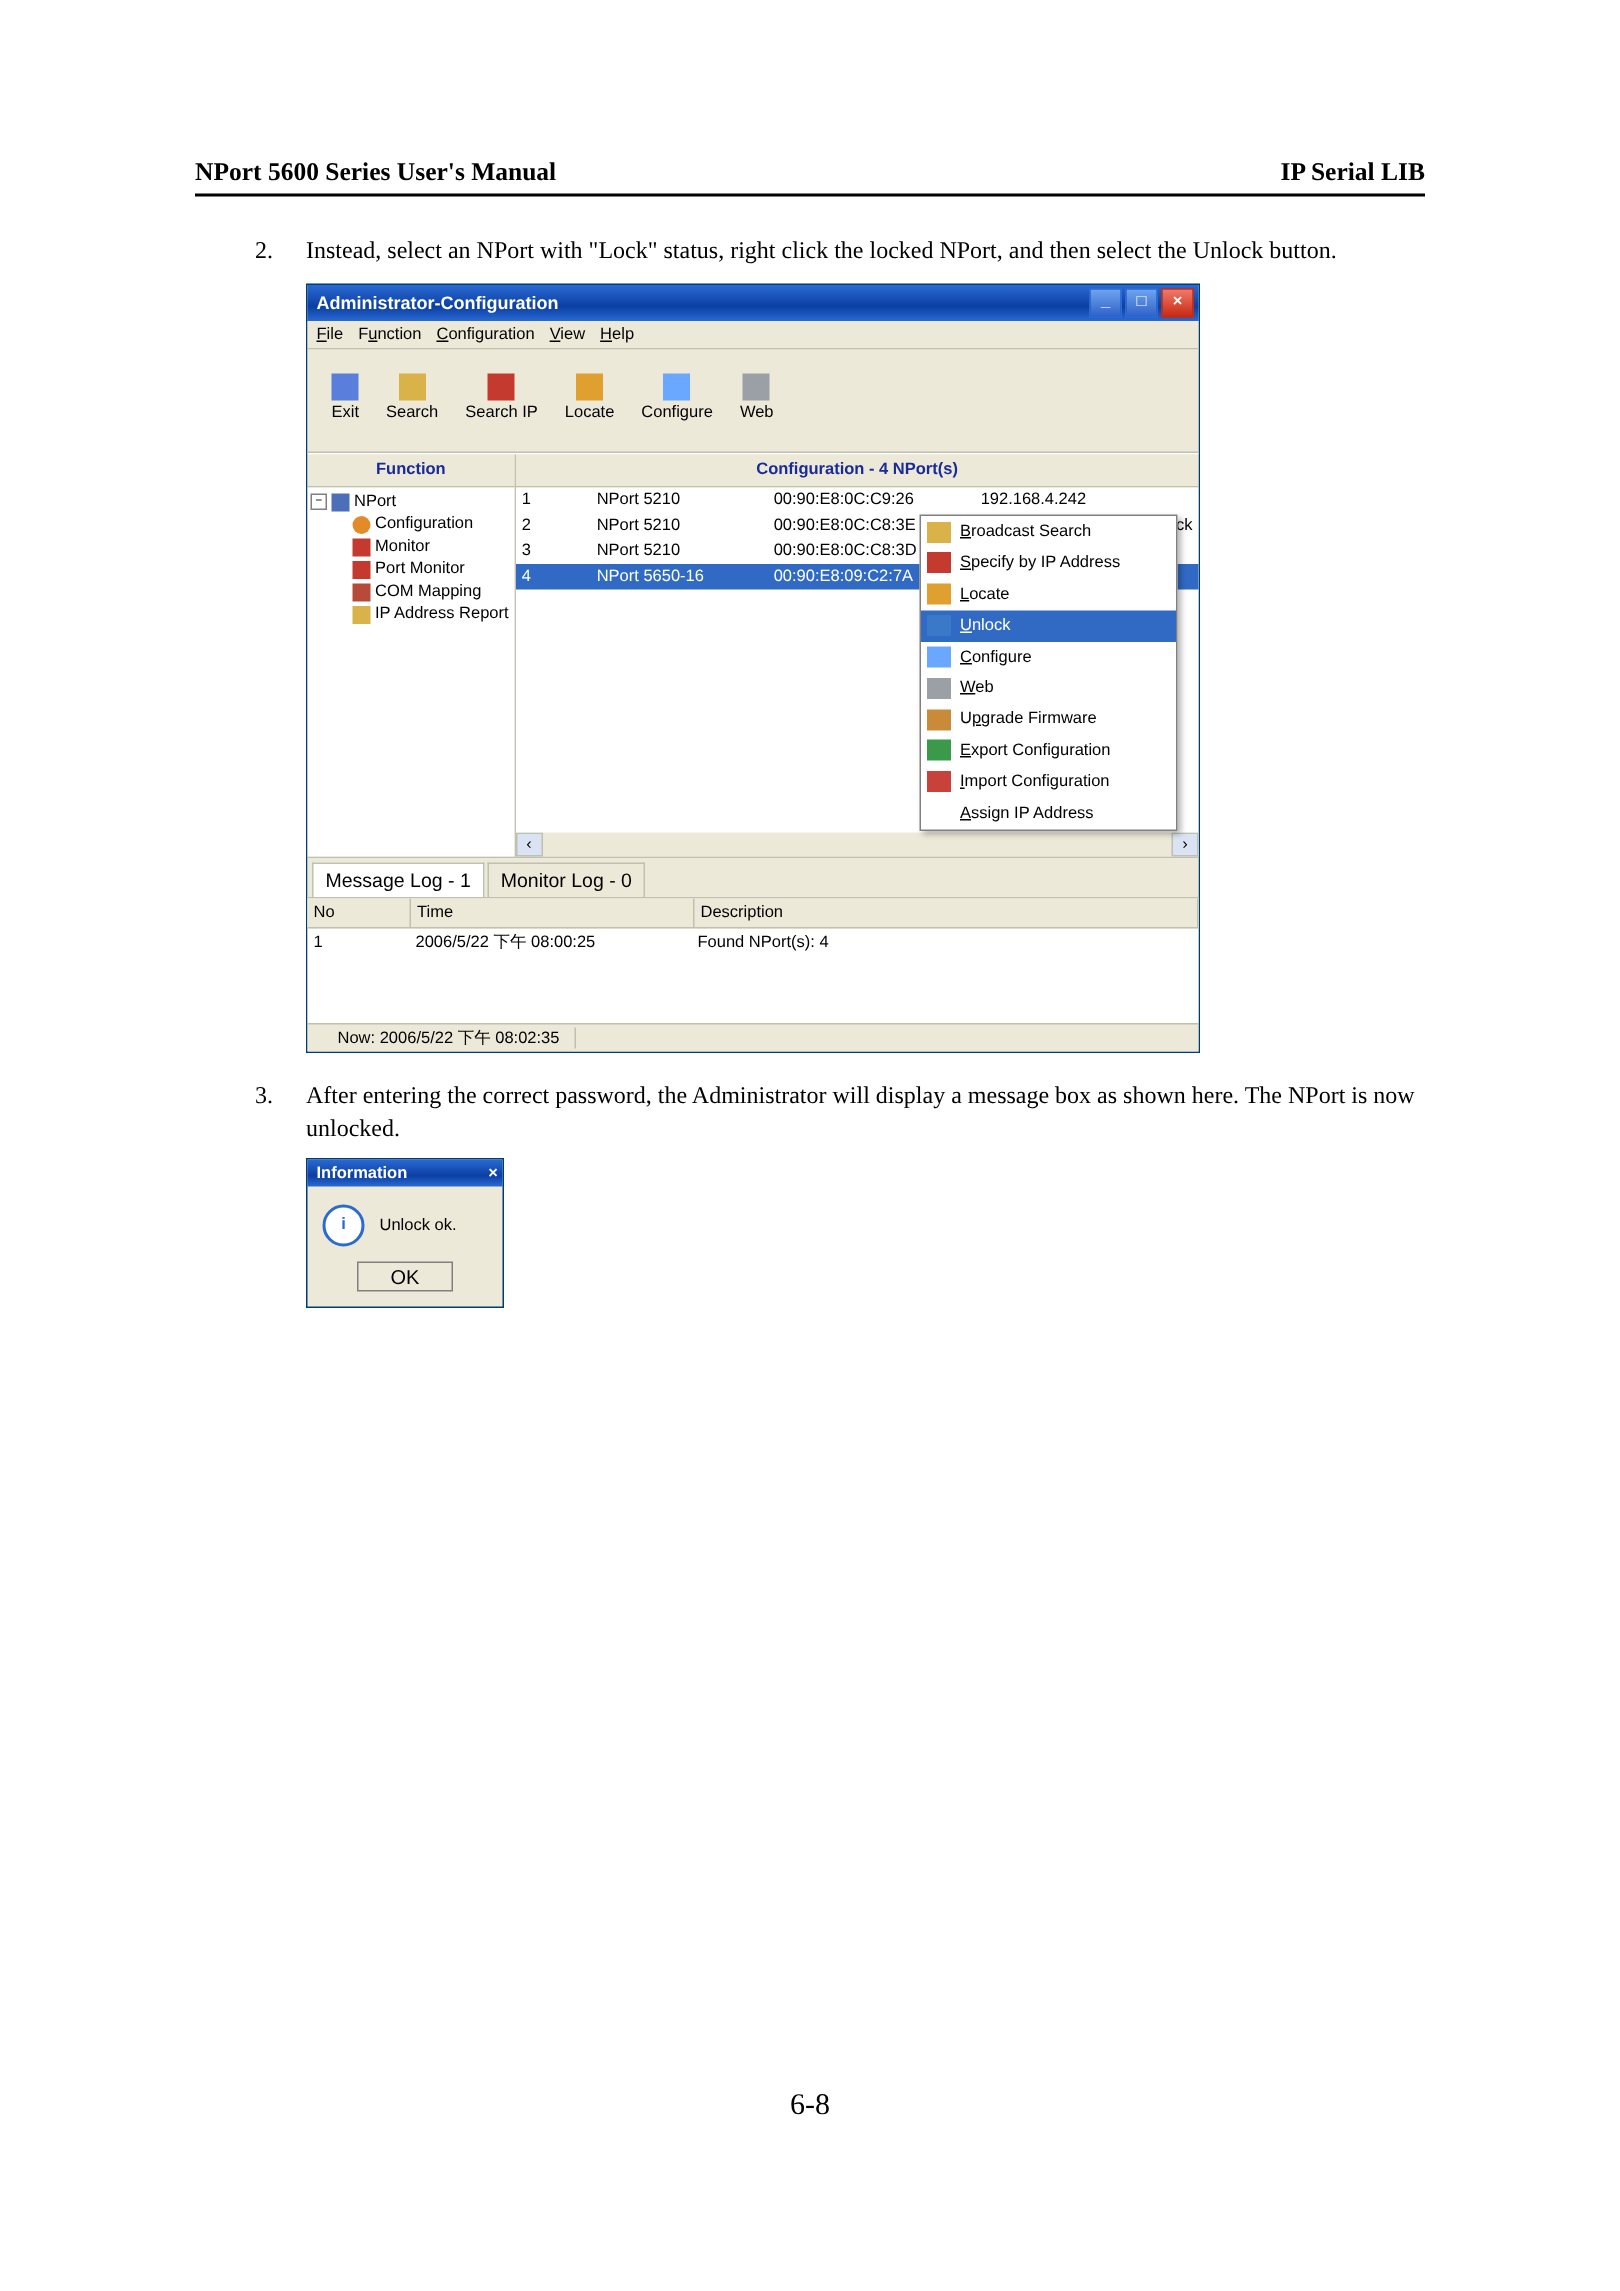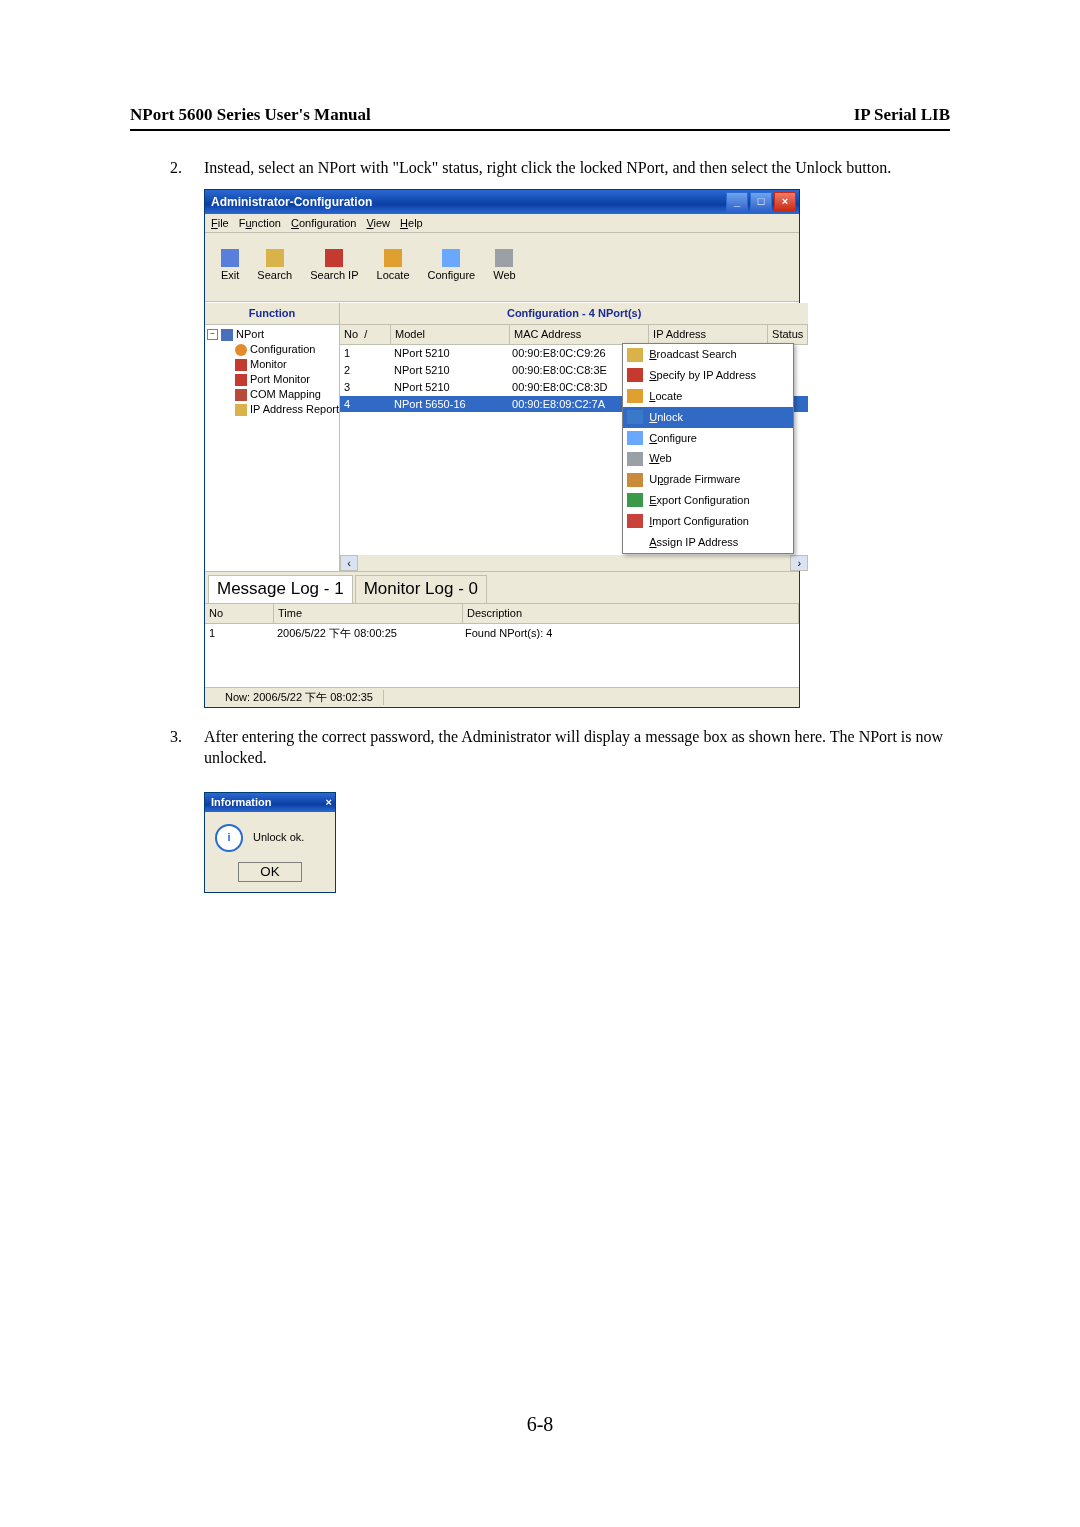--- a/index.html
+++ b/index.html
@@ -184,21 +184,21 @@
   .hscroll {
      height:16px;background:#ece9d8;display:flex;
   }
   .hscroll .ar{width:16px;text-align:center;border:1px solid #c0c0b0;background:#d9e3f3;}
   .tabs {
     display:flex; gap:2px; padding:3px 3px 0 3px; background:#ece9d8;
     border-top:1px solid #c0c0b0;
   }
   .tabs .tab{
     border:1px solid #c0c0b0;border-bottom:none;
-    background:#ece9d8;padding:2px 8px;font-size:17px;
+    background:#ece9d8;padding:2px 8px;font-size:13px;
   }
   .tabs .tab.active{background:#fff;}
   .log-panel{
     border-top:1px solid #c0c0b0;
     background:#fff;
   }
   .log-head{display:flex;background:#ece9d8;border-bottom:1px solid #c0c0b0;}
   .log-head div{border-right:1px solid #c0c0b0;padding:2px 4px;}
   .log-row{display:flex;}
   .log-row div{padding:2px 4px;}
@@ -213,21 +213,21 @@
   }
   .statusbar div{border-right:1px solid #c0c0b0;padding:0 10px 0 0;margin-right:6px;}
 
   
   .info-dialog{
     width:130px;
     font-family: Tahoma, Arial, sans-serif;
     font-size:11px;
     background:#ece9d8;
     border:1px solid #003c74;
-    margin-top:23px;
+    margin-top:8px;
   }
   .info-tb{
     background: linear-gradient(#2a6ad3, #0b3fa3 60%, #2a6ad3);
     color:#fff;font-weight:bold;
     display:flex;align-items:center;padding:2px 3px 2px 6px;
   }
   .info-tb .t{flex:1;}
   .info-body{ padding:12px 10px 4px 10px; display:flex; align-items:center; gap:10px;}
   .info-ico{
     width:24px;height:24px;border-radius:50%;
@@ -330,27 +330,20 @@
               <div class="row ind2">
                   <span class="ic" style="background:#d9b24a"></span>
                   <span>IP Address Report</span>
                 </div>
             </div>
           </div>
 
           <div class="cfg-col">
             <div class="col-head">Configuration - 4 NPort(s)</div>
             <div class="list">
-              <div class="list-head">
-                <div class="c-no"><span>No</span> &nbsp;/</div>
-                <div class="c-model">Model</div>
-                <div class="c-mac">MAC Address</div>
-                <div class="c-ip">IP Address</div>
-                <div class="c-status">Status</div>
-              </div>
               <div class="list-row">
                 <div class="c-no">1</div>
                 <div class="c-model">NPort 5210</div>
                 <div class="c-mac">00:90:E8:0C:C9:26</div>
                 <div class="c-ip">192.168.4.242</div>
                 <div class="c-status"></div>
               </div>
               <div class="list-row">
                 <div class="c-no">2</div>
                 <div class="c-model">NPort 5210</div>

